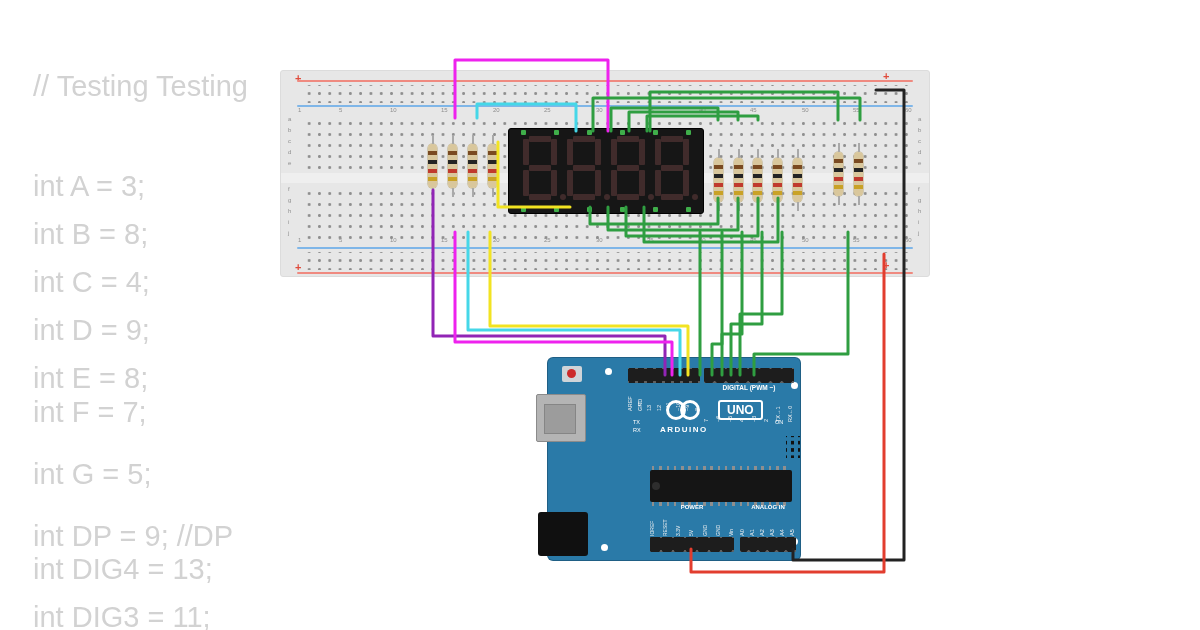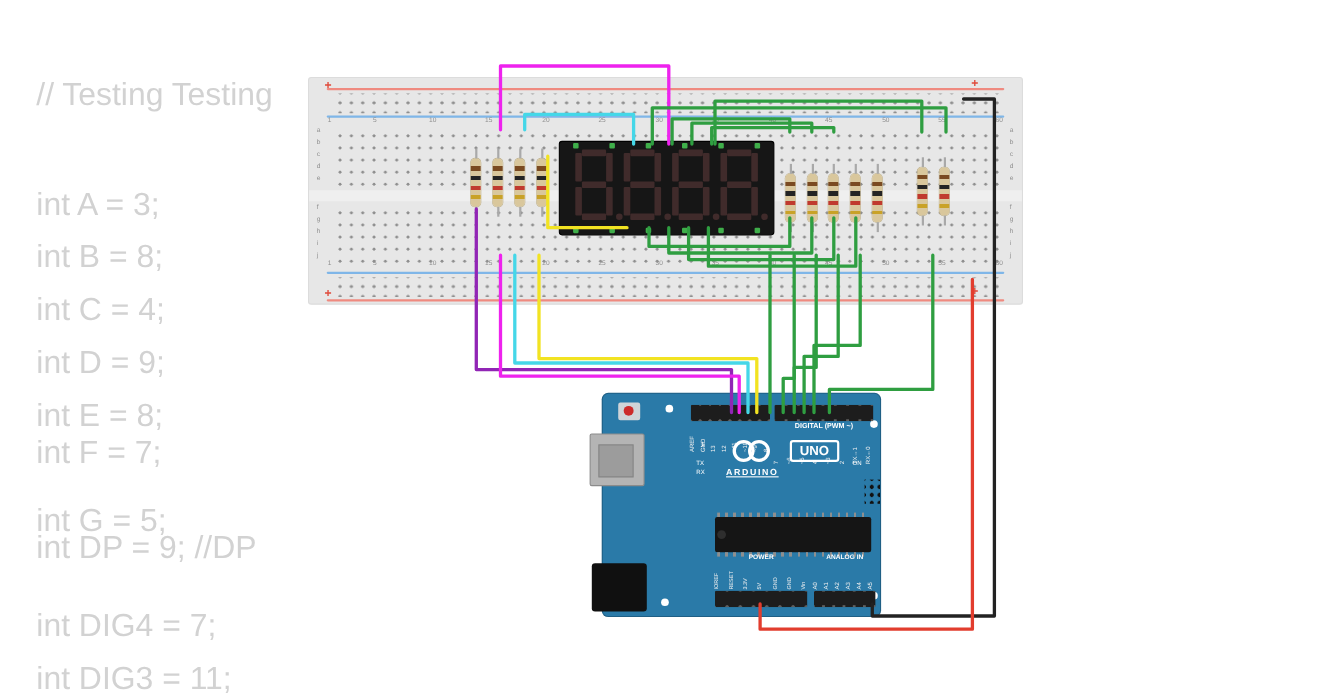--- a/index.html
+++ b/index.html
@@ -59,21 +59,21 @@
   .sl{position:absolute;color:#fff;font-size:5.5px;line-height:1;}
   .dig{position:absolute;left:156px;top:27px;width:90px;text-align:center;color:#fff;
        font-size:6.5px;font-weight:bold;line-height:1;}
   .grp{position:absolute;color:#fff;font-size:6px;font-weight:bold;text-align:center;line-height:1;}
   .lc{display:inline-block;width:14px;height:14px;border:3px solid #fff;border-radius:50%;}
   .logo{position:absolute;left:118px;top:42px;}
   .logo .lc+.lc{margin-left:-6px;}
   .unobox{position:absolute;left:170px;top:42px;border:2px solid #fff;border-radius:3px;color:#fff;
           font-weight:bold;font-size:12px;padding:2px 7px;line-height:1;}
   .ard{position:absolute;left:112px;top:68px;color:#fff;font-weight:bold;font-size:8px;
-       letter-spacing:1.5px;line-height:1;text-decoration:underline;}
+       letter-spacing:1.5px;line-height:1;}
   .chip{position:absolute;left:102px;top:112px;width:142px;height:32px;background:#151515;border-radius:2px;}
   .chip i{position:absolute;left:2px;top:12px;width:8px;height:8px;background:#2e2e2e;border-radius:50%;display:block;}
   .chip-pins{position:absolute;height:4px;background:repeating-linear-gradient(90deg,#8f8f8f 0 2.5px,transparent 2.5px 7.3px);}
   .icsp{position:absolute;left:238px;top:78px;width:14px;height:22px;
         background-image:radial-gradient(circle,#111 1.8px,transparent 2px);background-size:7px 7.3px;
         background-position:3px 3px;}
   .usb{position:absolute;left:-12px;top:36px;width:48px;height:46px;background:#b4b4b4;
        border:1px solid #8b8b8b;border-radius:2px;}
   .usb i{position:absolute;left:7px;top:9px;width:30px;height:28px;background:#9c9c9c;
          border:1px solid #858585;display:block;}
@@ -86,22 +86,22 @@
 
   <div>
     <span class="code-line" style="top:70px">// Testing Testing</span>
     <span class="code-line" style="top:170px">int A = 3;</span>
     <span class="code-line" style="top:218px">int B = 8;</span>
     <span class="code-line" style="top:266px">int C = 4;</span>
     <span class="code-line" style="top:314px">int D = 9;</span>
     <span class="code-line" style="top:362px">int E = 8;</span>
     <span class="code-line" style="top:396px">int F = 7;</span>
     <span class="code-line" style="top:458px">int G = 5;</span>
-    <span class="code-line" style="top:482px">int DP = 9; //DP</span>
-    <span class="code-line" style="top:553px">int DIG4 = 7;</span>
+    <span class="code-line" style="top:520px">int DP = 9; //DP</span>
+    <span class="code-line" style="top:553px">int DIG4 = 13;</span>
     <span class="code-line" style="top:601px">int DIG3 = 11;</span>
   </div>
 
   <div class="breadboard">
     <div class="channel"></div>
     <span class="plus" style="left:14px;top:2px">+</span>
     <span class="plus" style="left:602px;top:0">+</span>
     <div class="railline rail-red" style="left:16px;top:9px;width:616px"></div>
     <div class="dots" style="left:20px;top:14px;width:608px;height:18px;background-size:10.3px 9px;background-position:3px 4px"></div>
     <div class="railline rail-blue" style="left:16px;top:34px;width:616px"></div>

